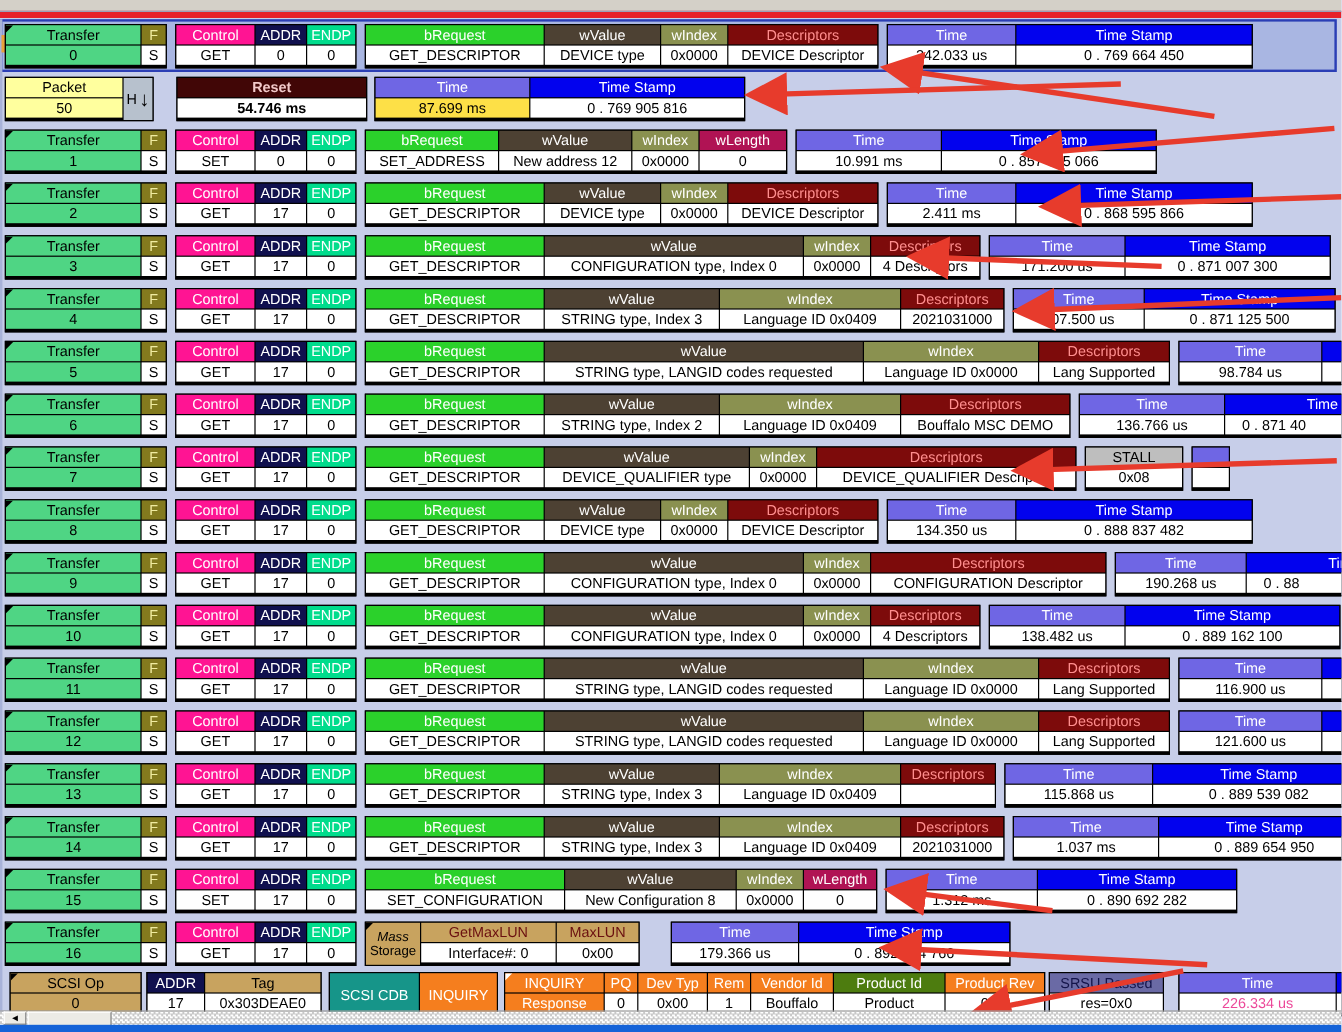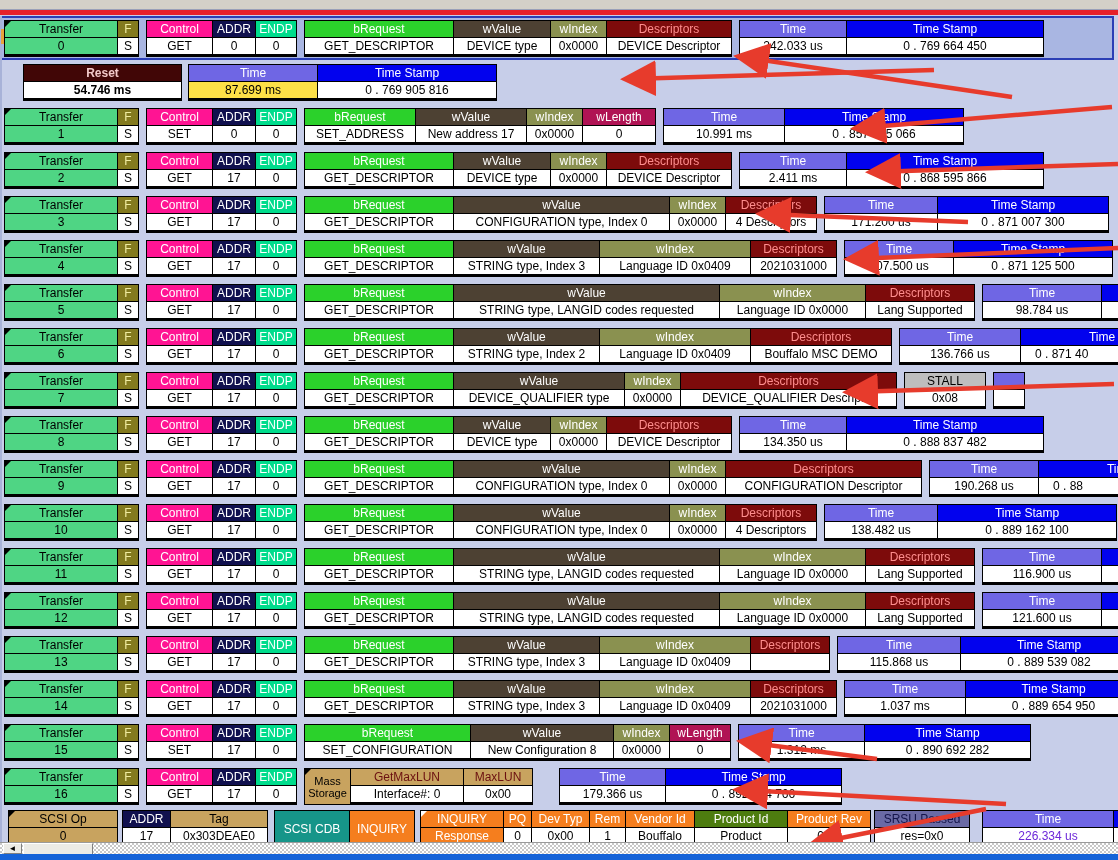--- a/index.html
+++ b/index.html
@@ -94,20 +94,30 @@
             <div class="hd" style="background: rgb(111, 102, 228); color: rgb(255, 255, 255);">Time</div>
             <div class="vl" style="background: rgb(255, 255, 255); color: rgb(0, 0, 0);">242.033 us</div>
           </div>
           <div class="col" style="width: 196px;">
             <div class="hd" style="background: rgb(2, 2, 238); color: rgb(255, 255, 255);">Time Stamp</div>
             <div class="vl" style="background: rgb(255, 255, 255); color: rgb(0, 0, 0);">0 . 769 664 450</div>
           </div>
         </div>
       </div>
       <div class="row" style="top: 64px; left: 4px;">
+        <div class="grp" style="margin-left: 0px;">
+          <div class="col" style="width: 97px;">
+            <div class="hd" style="background: rgb(255, 255, 158); color: rgb(0, 0, 0);">Packet</div>
+            <div class="vl" style="background: rgb(255, 255, 158); color: rgb(0, 0, 0);">50</div>
+          </div>
+          <div class="tall hrow" style="width: 24px; background: rgb(183, 193, 205); color: rgb(0, 0, 0);">
+            <span>H</span>
+            <span class="big-arrow">↓</span>
+          </div>
+        </div>
         <div class="grp" style="margin-left: 19px; font-weight: bold;">
           <div class="col" style="width: 157px;">
             <div class="hd" style="background: rgb(65, 6, 6); color: rgb(242, 201, 201);">Reset</div>
             <div class="vl" style="background: rgb(255, 255, 255); color: rgb(0, 0, 0);">54.746 ms</div>
           </div>
         </div>
         <div class="grp" style="margin-left: 6px;">
           <div class="col" style="width: 128px;">
             <div class="hd" style="background: rgb(111, 102, 228); color: rgb(255, 255, 255);">Time</div>
             <div class="vl" style="background: #fde047; color: rgb(0, 0, 0);">87.699 ms</div>
@@ -143,21 +153,21 @@
             <div class="vl" style="background: rgb(255, 255, 255); color: rgb(0, 0, 0);">0</div>
           </div>
         </div>
         <div class="grp" style="margin-left: 7px;">
           <div class="col" style="width: 110px;">
             <div class="hd" style="background: rgb(43, 209, 43); color: rgb(255, 255, 255);">bRequest</div>
             <div class="vl" style="background: rgb(255, 255, 255); color: rgb(0, 0, 0);">SET_ADDRESS</div>
           </div>
           <div class="col" style="width: 110px;">
             <div class="hd" style="background: rgb(77, 65, 51); color: rgb(255, 255, 255);">wValue</div>
-            <div class="vl" style="background: rgb(255, 255, 255); color: rgb(0, 0, 0);">New address 17</div>
+            <div class="vl" style="background: rgb(255, 255, 255); color: rgb(0, 0, 0);">New address 12</div>
           </div>
           <div class="col" style="width: 55px;">
             <div class="hd" style="background: rgb(138, 145, 80); color: rgb(255, 255, 255);">wIndex</div>
             <div class="vl" style="background: rgb(255, 255, 255); color: rgb(0, 0, 0);">0x0000</div>
           </div>
           <div class="col" style="width: 72px;">
             <div class="hd" style="background: rgb(176, 19, 84); color: rgb(255, 255, 255);">wLength</div>
             <div class="vl" style="background: rgb(255, 255, 255); color: rgb(0, 0, 0);">0</div>
           </div>
         </div>
@@ -950,21 +960,21 @@
             <div class="hd" style="background: rgb(16, 16, 78); color: rgb(255, 255, 255);">ADDR</div>
             <div class="vl" style="background: rgb(255, 255, 255); color: rgb(0, 0, 0);">17</div>
           </div>
           <div class="col" style="width: 40px;">
             <div class="hd" style="background: rgb(0, 220, 140); color: rgb(255, 255, 255);">ENDP</div>
             <div class="vl" style="background: rgb(255, 255, 255); color: rgb(0, 0, 0);">0</div>
           </div>
         </div>
         <div class="grp" style="margin-left: 7px;">
           <div class="tall" style="width: 45px; background: rgb(200, 163, 95); color: rgb(0, 0, 0);">
-            <div style="font-size: 11px;">Mass</div>
+            <div style="font-size: 11px; font-style: italic;">Mass</div>
             <div style="font-size: 11px;">Storage</div>
             <span class="mk"></span>
           </div>
           <div class="col" style="width: 112px;">
             <div class="hd" style="background: rgb(200, 163, 95); color: rgb(107, 16, 16);">GetMaxLUN</div>
             <div class="vl" style="background: rgb(255, 255, 255); color: rgb(0, 0, 0);">Interface#: 0</div>
           </div>
           <div class="col" style="width: 68px;">
             <div class="hd" style="background: rgb(200, 163, 95); color: rgb(107, 16, 16);">MaxLUN</div>
             <div class="vl" style="background: rgb(255, 255, 255); color: rgb(0, 0, 0);">0x00</div>
@@ -1038,21 +1048,21 @@
         </div>
         <div class="grp" style="margin-left: 3px;">
           <div class="col" style="width: 94px;">
             <div class="hd" style="background: rgb(106, 106, 165); color: rgb(20, 20, 74);">SRSU Passed</div>
             <div class="vl" style="background: rgb(255, 255, 255); color: rgb(0, 0, 0);">res=0x0</div>
           </div>
         </div>
         <div class="grp" style="margin-left: 12px;">
           <div class="col" style="width: 130px;">
             <div class="hd" style="background: rgb(111, 102, 228); color: rgb(255, 255, 255);">Time</div>
-            <div class="vl" style="background: rgb(255, 255, 255); color: #6d28d9;">226.334 us</div>
+            <div class="vl" style="background: rgb(255, 255, 255); color: #ec4899;">226.334 us</div>
           </div>
           <div class="col" style="width: 20px;">
             <div class="hd" style="background: rgb(2, 2, 238); color: rgb(255, 255, 255);"></div>
             <div class="vl" style="background: rgb(255, 255, 255); color: rgb(0, 0, 0);"></div>
           </div>
         </div>
       </div>
     </div>
   <svg id="arrows" width="1118" height="860">
     <defs>

